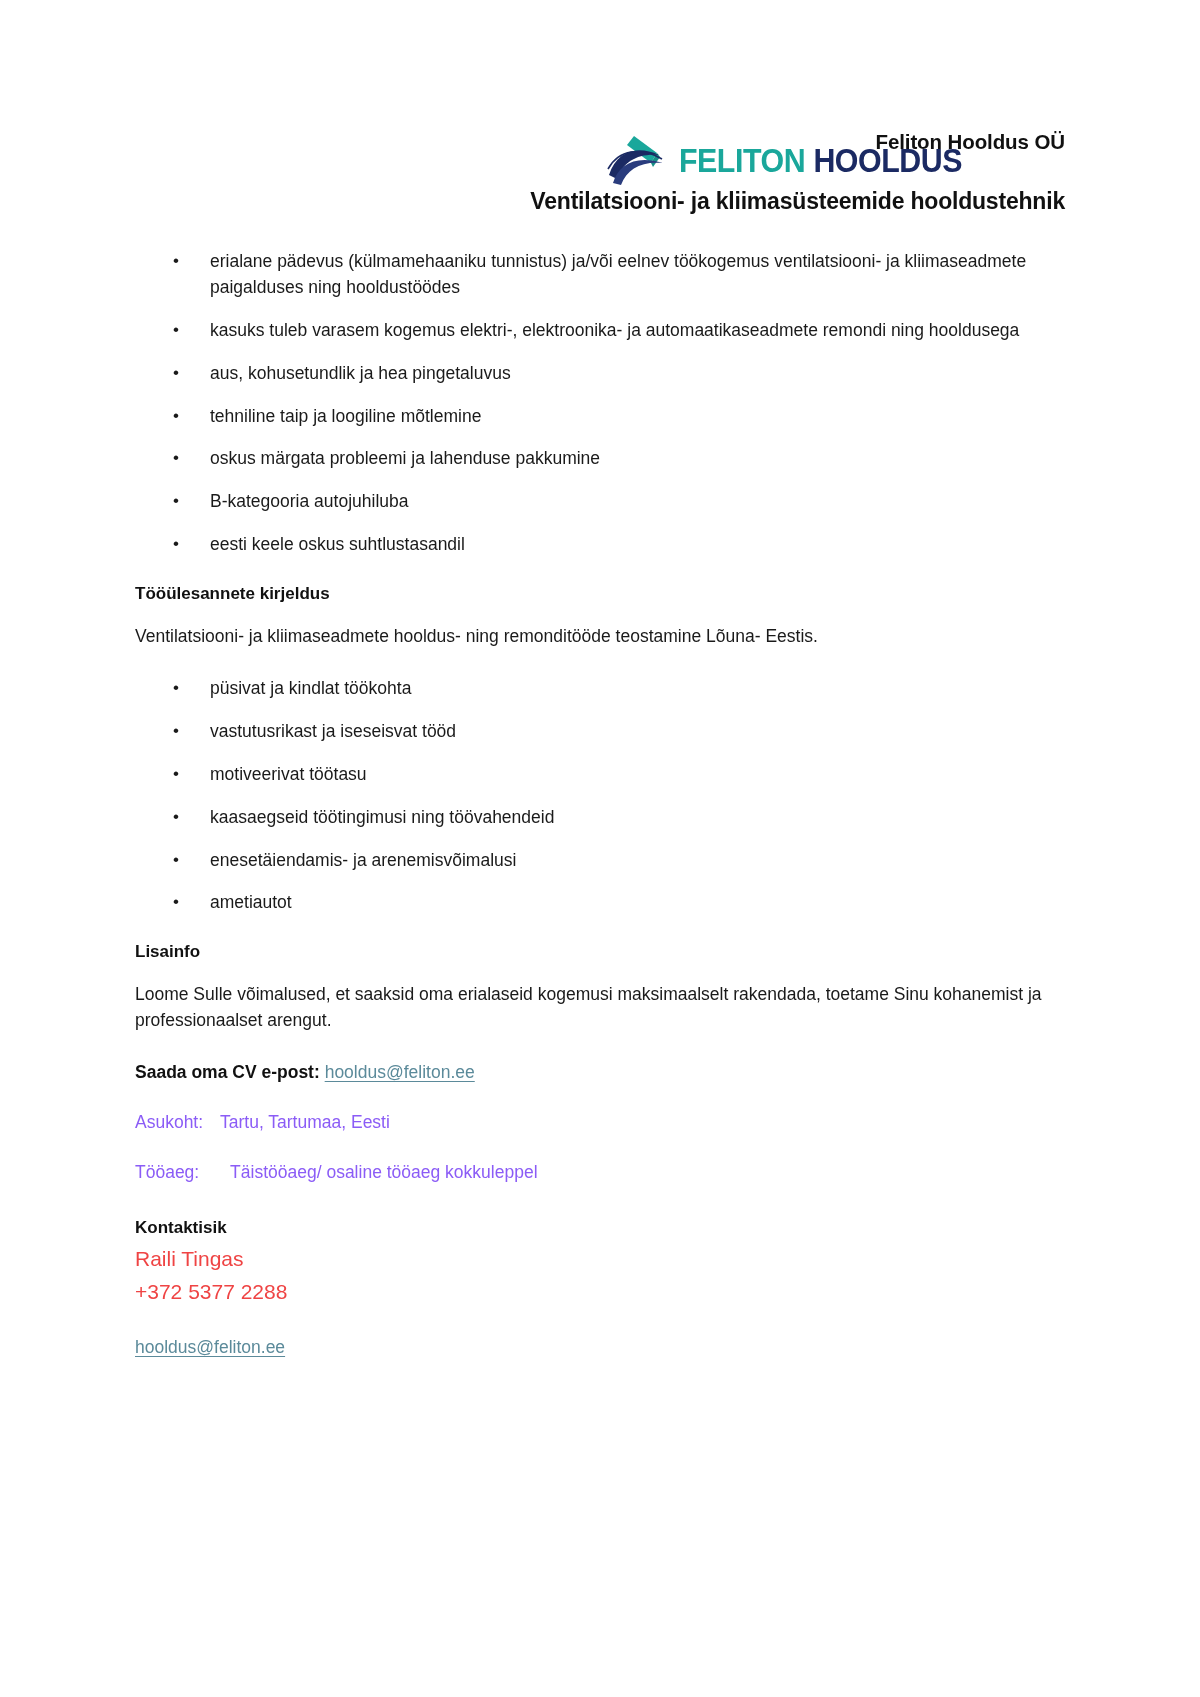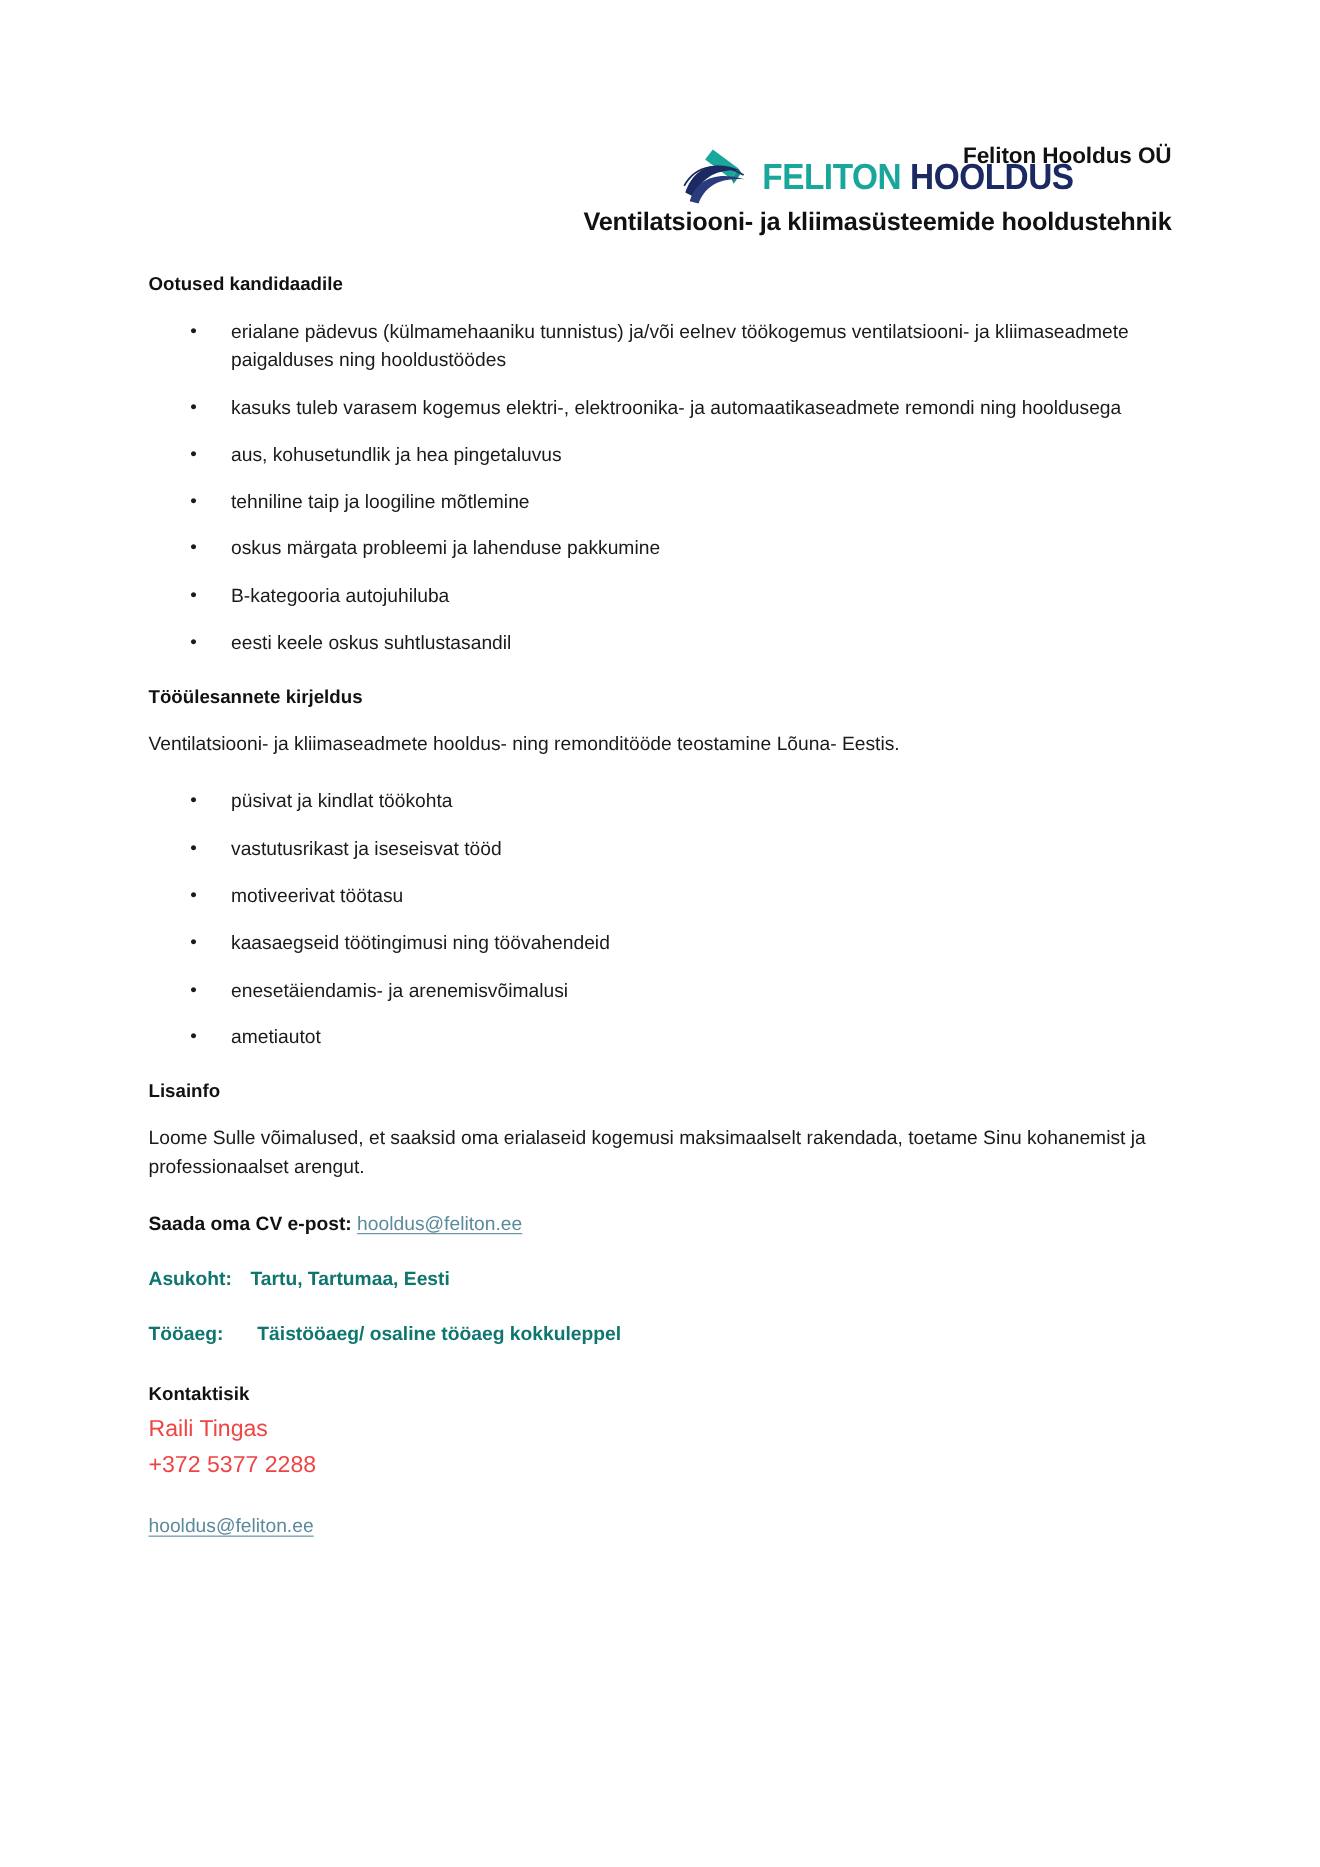--- a/index.html
+++ b/index.html
@@ -20,21 +20,21 @@
     min-height: 1697px;
     box-sizing: border-box;
     padding: 130px 135px 60px 135px;
     background: #ffffff;
   }
 
   
   .logo-block {
     position: absolute;
     top: 132px;
-    right: 199px;
+    right: 213px;
     display: flex;
     align-items: center;
     gap: 10px;
     height: 56px;
   }
   .logo-mark {
     width: 62px;
     height: 54px;
     flex: 0 0 auto;
   }
@@ -120,22 +120,21 @@
   }
   a.email-link {
     color: #5b8a9a;
     text-decoration: underline;
     text-underline-offset: 3px;
   }
   .meta-line {
     font-size: 17.5px;
     line-height: 1.48;
     margin: 0 0 24px 0;
-    color: #0f766e;
-    font-weight: bold;
+    color: #8b5cf6;
   }
   .meta-line .meta-key { display: inline-block; }
   .meta-line .meta-val { display: inline-block; }
   .meta-line.asukoht .meta-val { margin-left: 12px; }
   .meta-line.tooaeg .meta-val { margin-left: 26px; }
 
   .contact-block { margin-top: 32px; }
   .contact-block .contact-heading {
     font-size: 17px;
     font-weight: bold;
@@ -169,21 +168,20 @@
     <div class="logo-words">
       <span class="logo-word-1">FELITON</span>
       <span class="logo-word-2">HOOLDUS</span>
     </div>
   </div>
 
   <h1 class="company">Feliton Hooldus OÜ</h1>
 
   <h2 class="job-title">Ventilatsiooni- ja kliimasüsteemide hooldustehnik</h2>
 
-  <h3 class="section-heading">Ootused kandidaadile</h3>
   <ul class="bullets">
     <li>erialane pädevus (külmamehaaniku tunnistus) ja/või  eelnev töökogemus ventilatsiooni- ja kliimaseadmete paigalduses ning hooldustöödes</li>
     <li>kasuks tuleb varasem kogemus elektri-, elektroonika- ja automaatikaseadmete remondi ning hooldusega</li>
     <li>aus, kohusetundlik ja hea pingetaluvus</li>
     <li>tehniline taip ja loogiline mõtlemine</li>
     <li>oskus märgata probleemi ja lahenduse pakkumine</li>
     <li>B-kategooria autojuhiluba</li>
     <li>eesti keele oskus suhtlustasandil</li>
   </ul>
 

